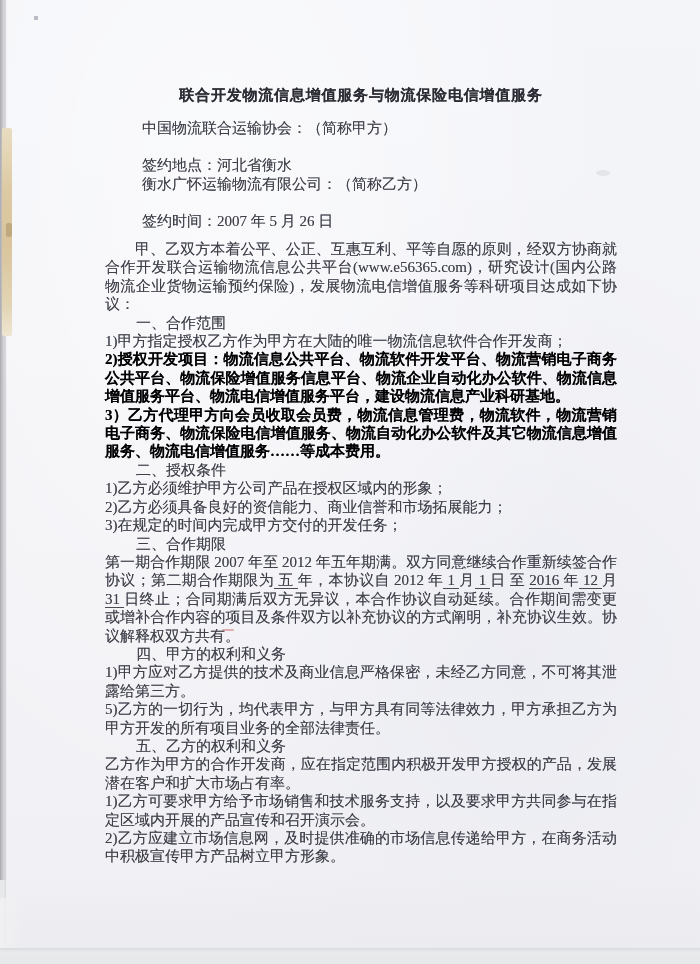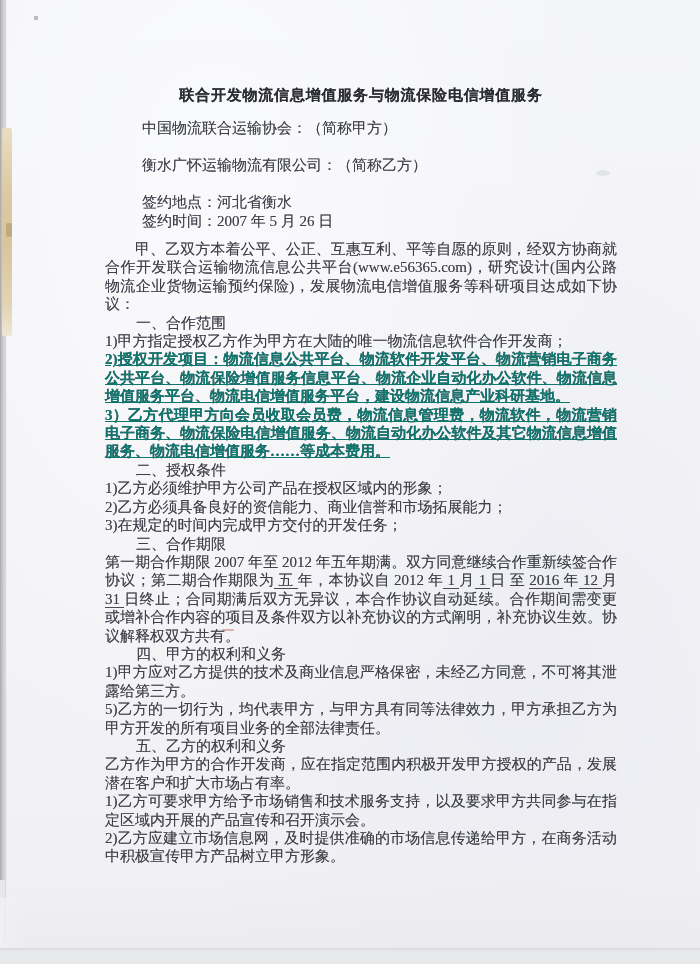--- a/index.html
+++ b/index.html
@@ -79,21 +79,21 @@
     font-weight:bold;letter-spacing:4px;
     text-align:center;color:#2c2c35;
     text-shadow:0 0 .6px rgba(44,44,53,.8);
   }
   .meta{margin:0 0 0 37px;line-height:19px;}
   .meta.gap{margin-bottom:18px;}
   .meta.last{margin-bottom:9px;}
   .para{margin:0;text-align:justify;}
   .para.indent{text-indent:2em;}
   .heading{margin:0 0 0 31px;text-align:left;}
-  .heavy{font-weight:bold;color:#0f766e;text-shadow:0 0 .5px rgba(52,52,62,.8);text-decoration:underline;}
+  .heavy{font-weight:bold;color:#000000;text-shadow:0 0 .5px rgba(52,52,62,.8);}
   .u{border-bottom:1.2px solid #4a4a55;padding-bottom:0;}
 </style>
 </head>
 <body>
 
 <div class="canvas">
 
   <div class="paper"></div>
 
   <div class="edge-dark"></div>
@@ -104,22 +104,22 @@
   <div class="bottom-bed"></div>
   <div class="speck-top"></div>
   <div class="pink-scratch"></div>
   <div class="smudge"></div>
 
   <div class="doc">
 
     <div class="title1">联合开发物流信息增值服务与物流保险电信增值服务</div>
 
     <p class="meta gap">中国物流联合运输协会：（简称甲方）</p>
+    <p class="meta">签约地点：河北省衡水</p>
     <p class="meta gap">衡水广怀运输物流有限公司：（简称乙方）</p>
-    <p class="meta">签约地点：河北省衡水</p>
     <p class="meta last">签约时间：2007 年 5 月 26 日</p>
 
     <p class="para indent">甲、乙双方本着公平、公正、互惠互利、平等自愿的原则，经双方协商就合作开发联合运输物流信息公共平台(www.e56365.com)，研究设计(国内公路物流企业货物运输预约保险)，发展物流电信增值服务等科研项目达成如下协议：</p>
 
     <p class="para heading">一、合作范围</p>
     <p class="para">1)甲方指定授权乙方作为甲方在大陆的唯一物流信息软件合作开发商；</p>
     <p class="para heavy">2)授权开发项目：物流信息公共平台、物流软件开发平台、物流营销电子商务公共平台、物流保险增值服务信息平台、物流企业自动化办公软件、物流信息增值服务平台、物流电信增值服务平台，建设物流信息产业科研基地。</p>
     <p class="para heavy">3）乙方代理甲方向会员收取会员费，物流信息管理费，物流软件，物流营销电子商务、物流保险电信增值服务、物流自动化办公软件及其它物流信息增值服务、物流电信增值服务……等成本费用。</p>
 
     <p class="para heading">二、授权条件</p>

